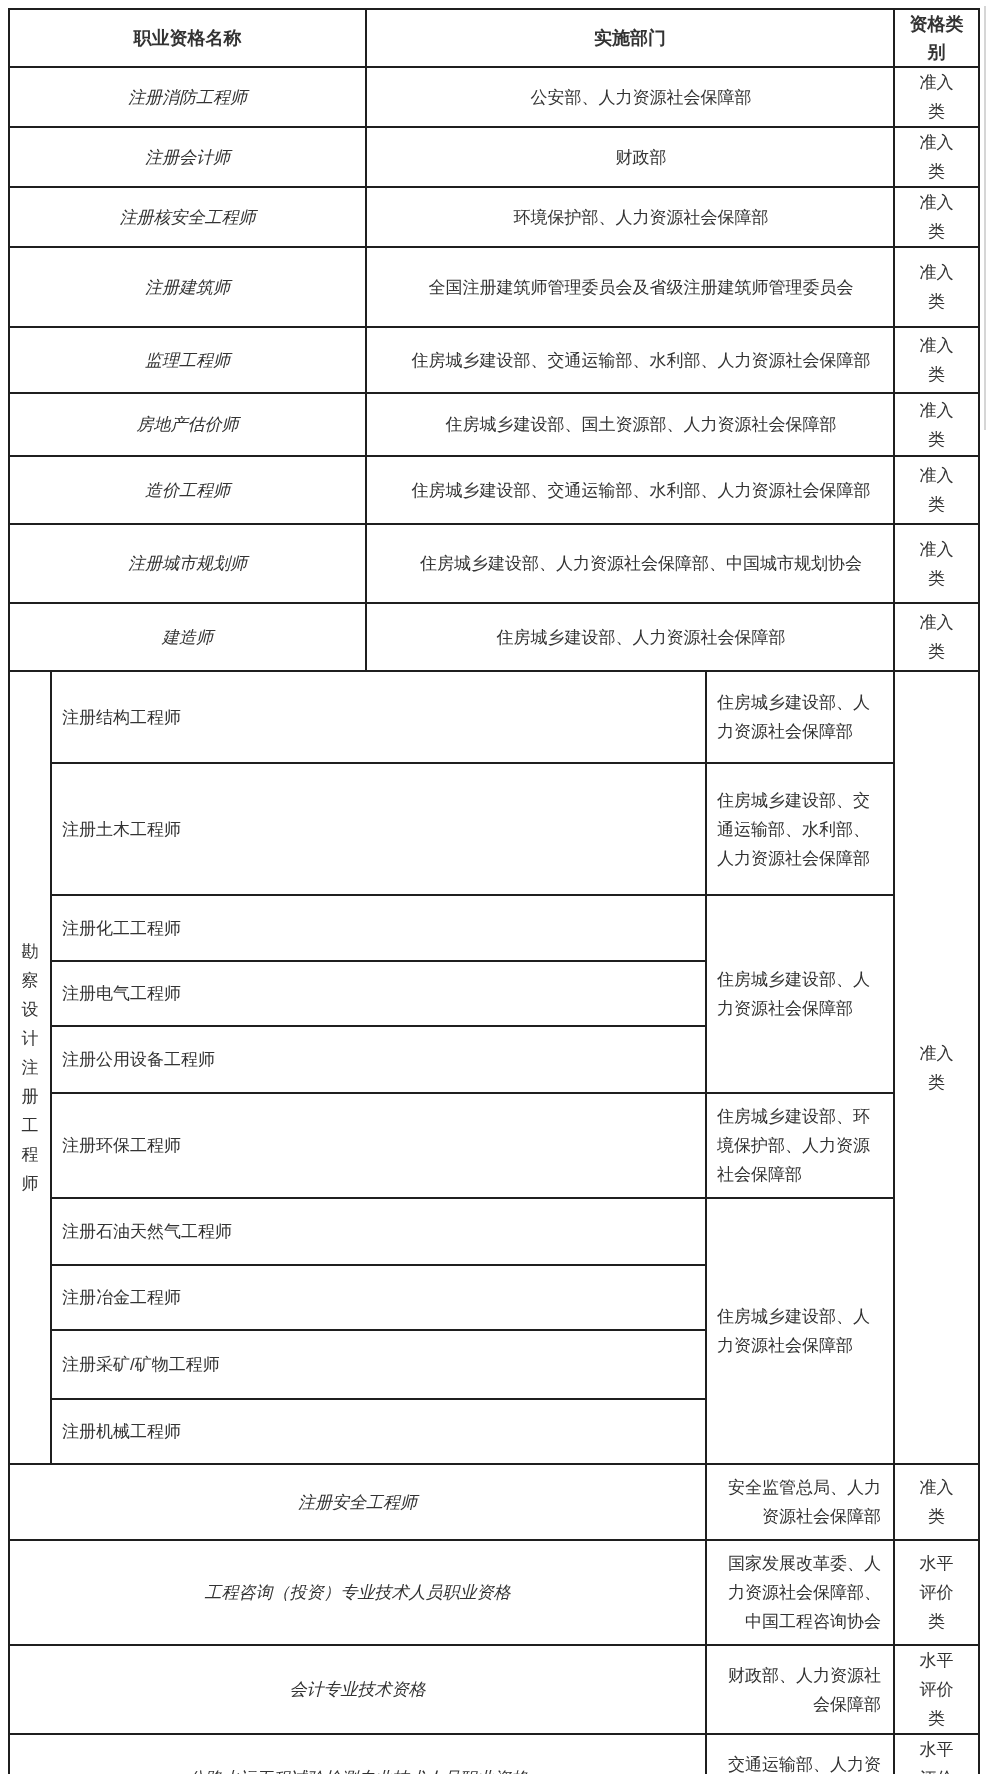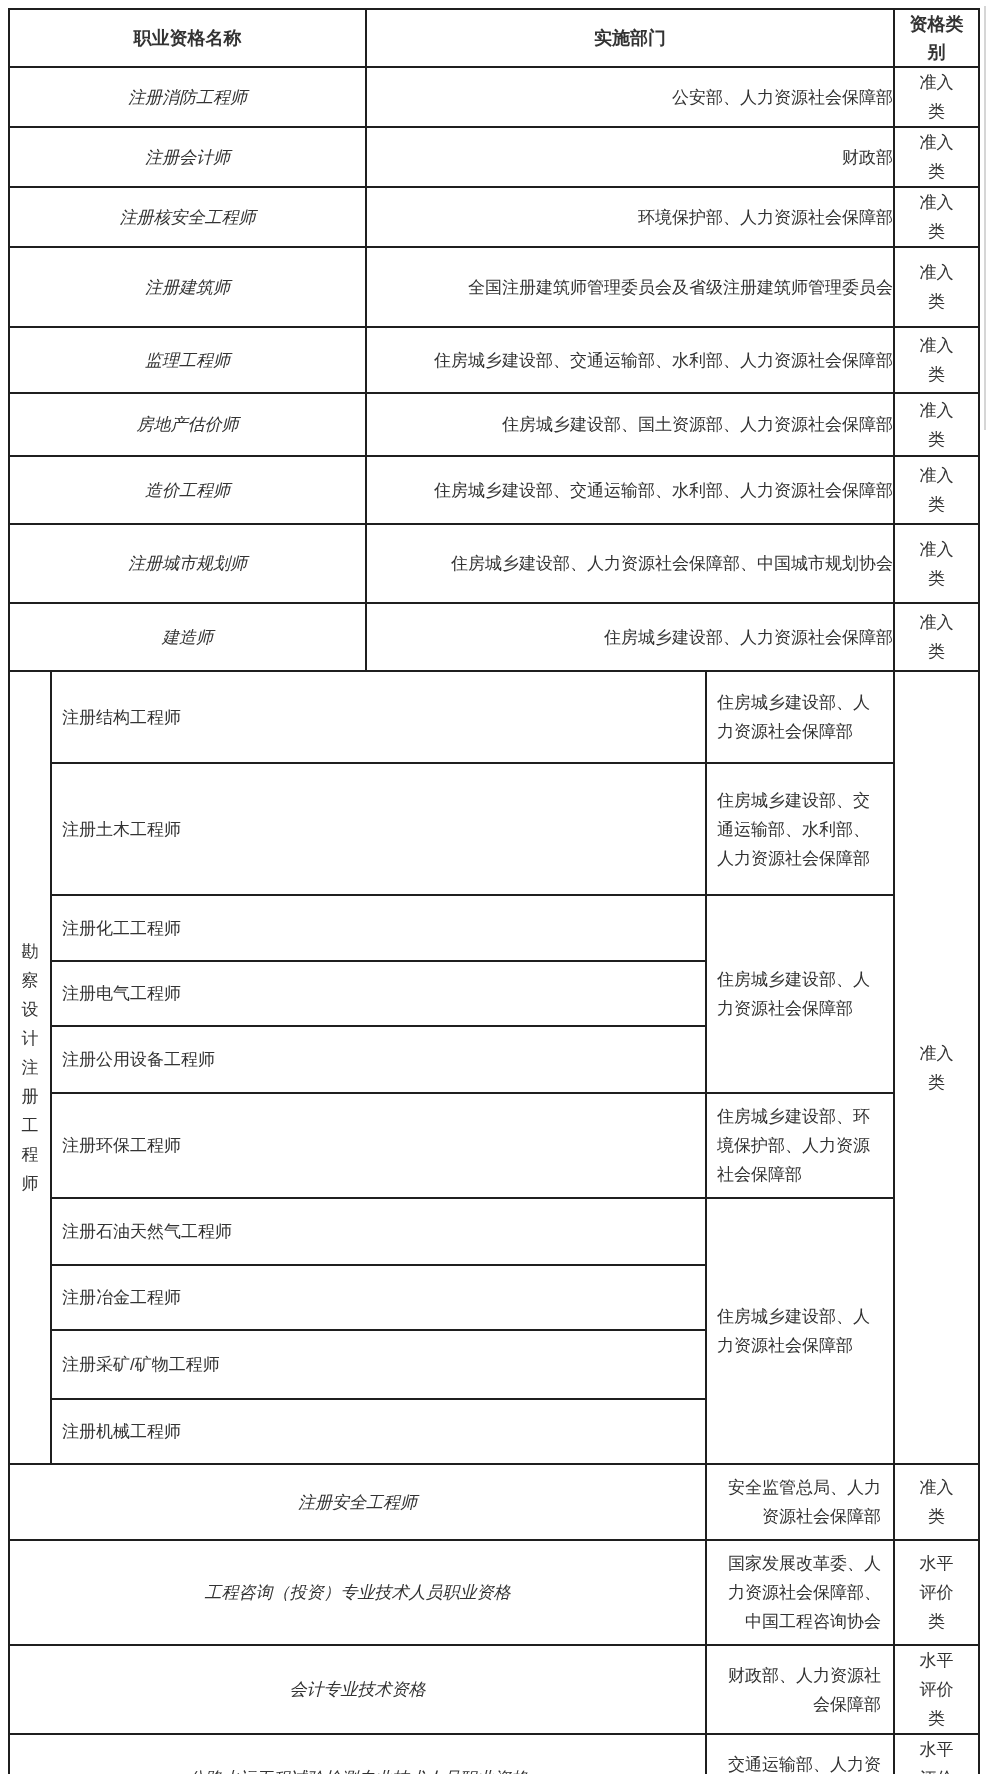--- a/index.html
+++ b/index.html
@@ -25,21 +25,21 @@
     padding:0;
   }
   .qual-table th {
     font-weight:bold;
     font-size:18px;
     text-align:center;
     line-height:28px;
     padding:0 8px;
   }
   td.name   { text-align:center;font-style:italic; }
-  td.dept-left { text-align:right; padding-left:22px; }
+  td.dept-left { text-align:center; padding-left:22px; }
   td.gname  { text-align:left; padding-left:10px; }
   td.gdept  { text-align:left; padding:8px 13px 8px 10px; line-height:29px; }
   td.dept-center { text-align:right; padding:8px 12px; line-height:29px; }
   td.cat    { text-align:center; line-height:29px; padding:0 19px; }
   td.vlabel { padding:0; }
   .vtext {
     width:19px;
     margin:0 auto;
     word-break:break-all;
     line-height:29px;

